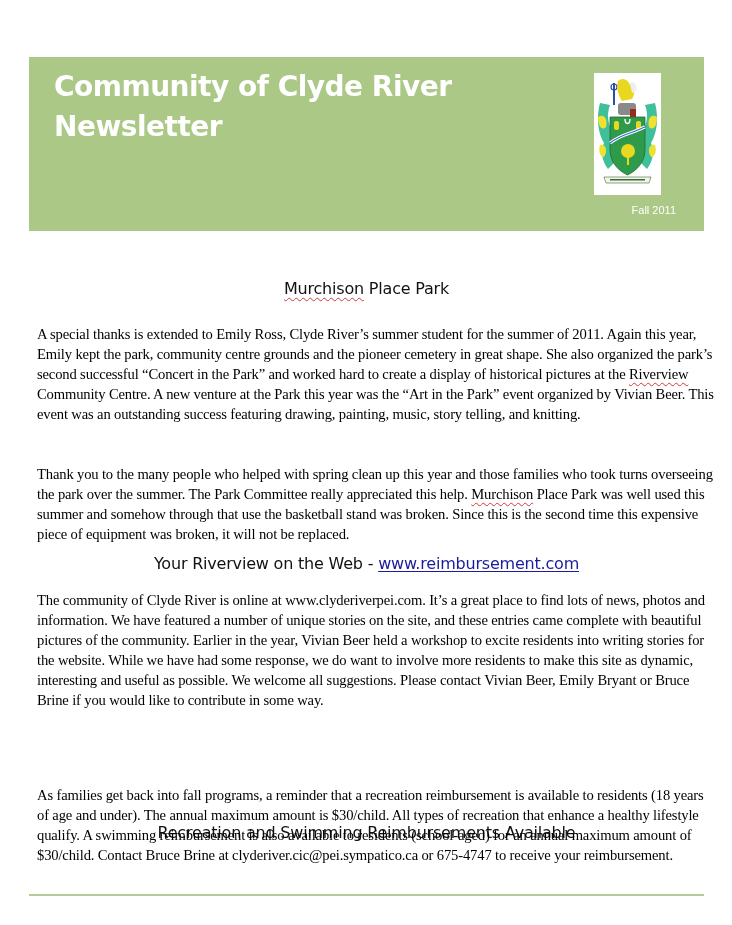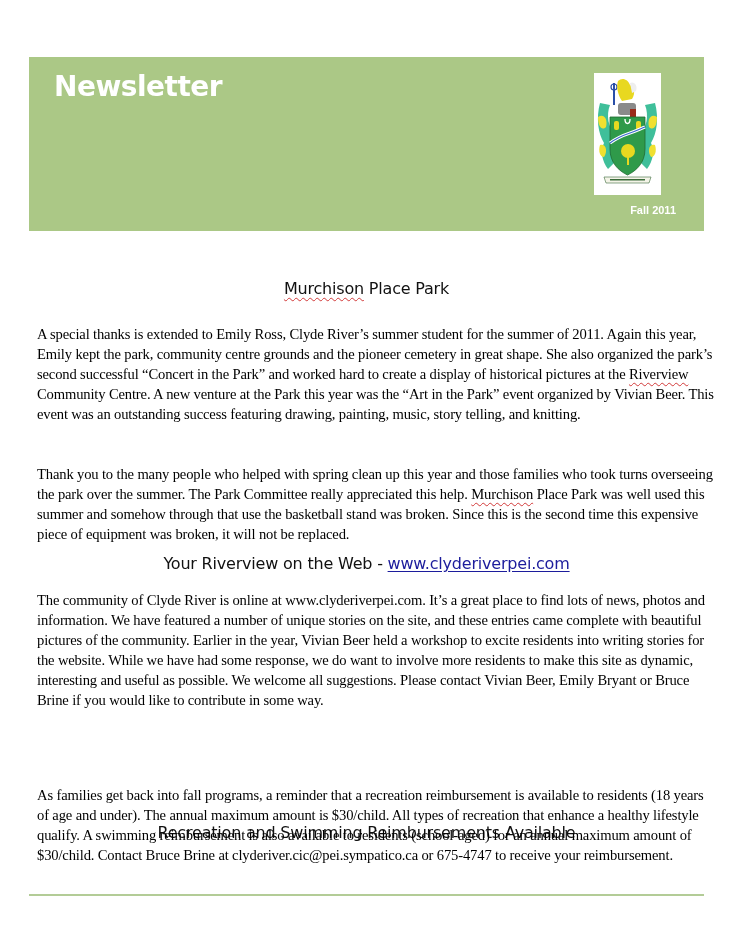--- a/index.html
+++ b/index.html
@@ -42,21 +42,21 @@
       width: 67px;
       height: 122px;
       background: #ffffff;
     }
     .crest svg { width: 67px; height: 122px; display: block; }
     .issue-date {
       position: absolute;
       right: 28px;
       top: 147px;
       font-family: "Liberation Sans", "DejaVu Sans", sans-serif;
-      font-weight: bold;
+      font-weight: normal;
       font-size: 11px;
       color: #ffffff;
     }
     .section-heading {
       position: absolute;
       left: 29px;
       width: 675px;
       text-align: center;
       font-family: "DejaVu Sans", "Liberation Sans", sans-serif;
       font-weight: normal;
@@ -90,20 +90,21 @@
       width: 675px;
       height: 2px;
       background: #b3cc97;
     }
   </style>
 </head>
 <body>
 
 <div class="header-band">
   <div class="title">
+    <span class="line">Community of Clyde River</span>
     <span class="line">Newsletter</span>
   </div>
   <div class="crest">
     <svg viewBox="0 0 67 122" xmlns="http://www.w3.org/2000/svg">
       <rect x="0" y="0" width="67" height="122" fill="#ffffff"></rect>
 
       <path d="M6 30 C2 45 4 60 10 70 C6 78 8 88 14 96 L20 90 C16 80 18 70 22 62 C14 55 12 42 16 32 Z" fill="#3fbf9a"></path>
       <path d="M4 44 C10 40 14 46 12 54 C8 58 4 54 4 44 Z" fill="#f0e030"></path>
       <path d="M6 72 C12 70 14 78 10 84 C6 84 4 78 6 72 Z" fill="#f0e030"></path>
 
@@ -142,21 +143,21 @@
 
 <p class="para" style="top:316px;">
   <span>A special thanks is extended to Emily Ross, Clyde River’s summer student for the summer of 2011.  Again this year, Emily kept the park, community centre grounds and the pioneer cemetery in great shape. She also organized the park’s second successful “Concert in the Park” and worked hard to create a display of historical pictures at the </span><span class="spell">Riverview</span><span> Community Centre. A new venture at the Park this year was the “Art in the Park” event organized by Vivian Beer. This event was an outstanding success featuring drawing, painting, music, story telling, and knitting.</span>
 </p>
 
 <p class="para" style="top:456px;">
   <span>Thank you to the many people who helped with spring clean up this year and those families who took turns overseeing the park over the summer. The Park Committee really appreciated this help. </span><span class="spell">Murchison</span><span> Place Park was well used this summer and somehow through that use the basketball stand was broken. Since this is the second time this expensive piece of equipment was broken, it will not be replaced.</span>
 </p>
 
 <div class="section-heading" style="top:554px;">
-  <span>Your Riverview on the Web - </span><span class="link">www.clyderiverpei.com</span>
+  <span>Your Riverview on the Web - </span><span class="link">www.reimbursement.com</span>
 </div>
 
 <p class="para" style="top:582px;">The community of Clyde River is online at www.clyderiverpei.com.  It’s a great place to find lots of news, photos and information. We have featured a number of unique stories on the site, and these entries came complete with beautiful pictures of the community.  Earlier in the year, Vivian Beer held a workshop to excite residents into writing stories for the website. While we have had some response, we do want to involve more residents to make this site as dynamic, interesting and useful as possible. We welcome all suggestions. Please contact Vivian Beer, Emily Bryant or Bruce Brine if you would like to contribute in some way.</p>
 
 <div class="section-heading" style="top:788px;margin-top:35px;">Recreation and Swimming Reimbursements Available</div>
 
 <p class="para" style="top:777px;">As families get back into fall programs, a reminder that a recreation reimbursement is available to residents (18 years of age and under). The annual maximum amount is $30/child. All types of recreation that enhance a healthy lifestyle qualify. A swimming reimbursement is also available to residents (school-aged) for an annual maximum amount of $30/child.  Contact Bruce Brine at clyderiver.cic@pei.sympatico.ca or 675-4747 to receive your reimbursement.</p>
 
 <div class="rule"></div>
 

